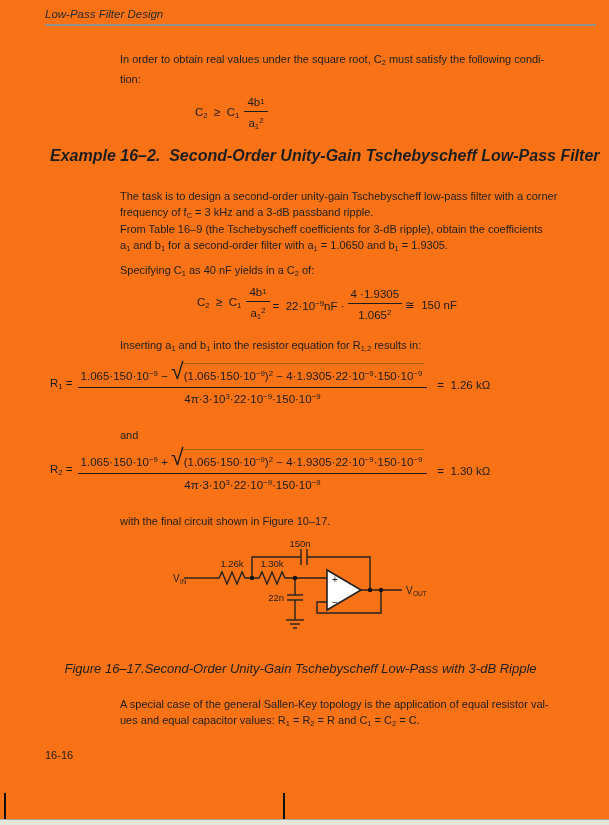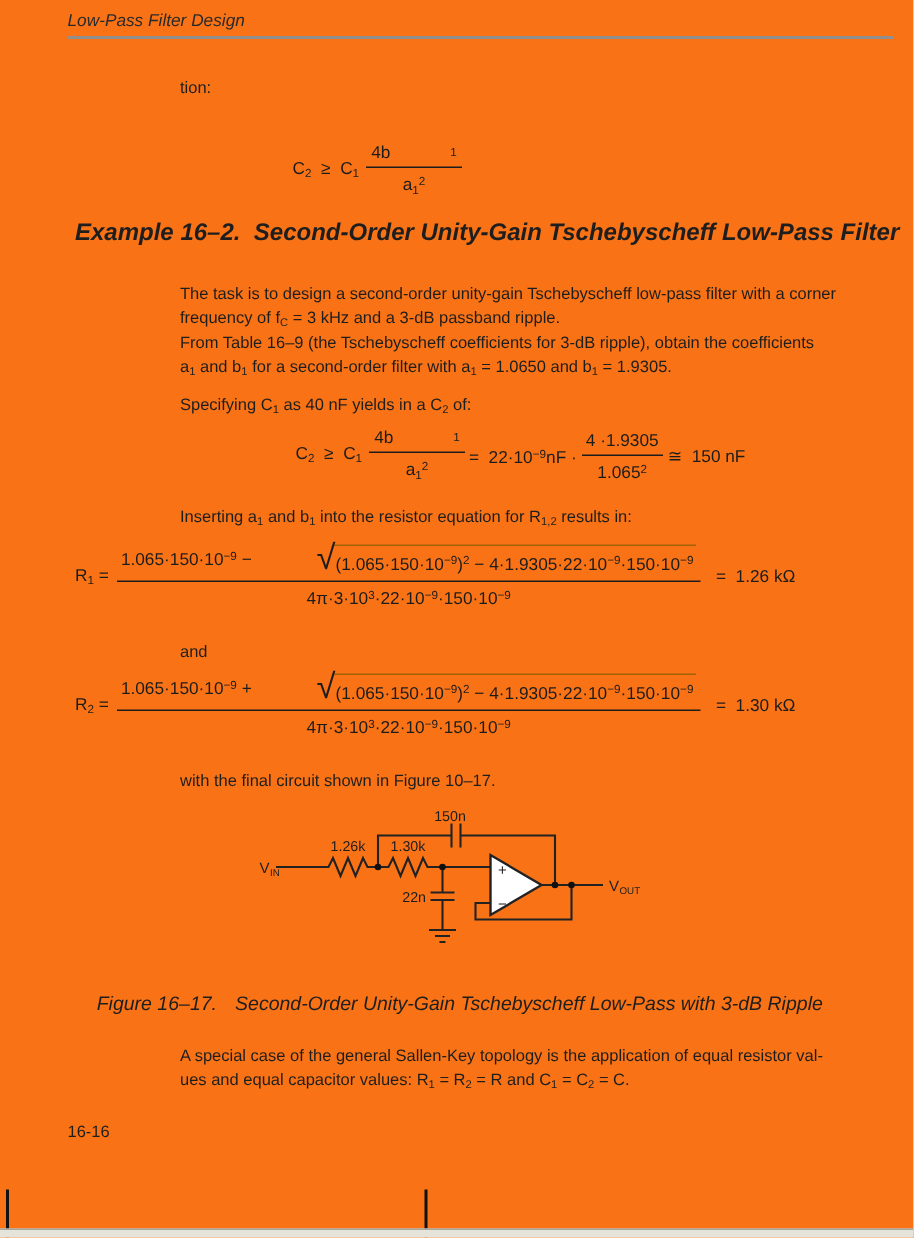--- a/index.html
+++ b/index.html
@@ -13,43 +13,44 @@
   .header-title{left:45px; top:6px; font-size:11.5px; font-style:italic; color:#2a2a2a;}
   .header-rule{left:45px; top:24px; width:551px; height:2px; background:#8f8f8f;}
   .body-line{white-space:pre; color:#1e1e1e;}
   .textcol{left:120px; width:482px;}
   .r-t{white-space:pre;}
   .r-sub{font-size:0.68em; vertical-align:-0.28em; white-space:pre;}
   .r-sup{font-size:0.68em; vertical-align:0.5em; white-space:pre;}
   .heading{left:50px; font-size:16px; font-style:italic; color:#1e1e1e; white-space:pre;font-weight:bold;}
   .eqrow{display:flex; align-items:center; font-size:11.5px; color:#1c1c1c; white-space:pre;}
   .frac{display:inline-flex; flex-direction:column; align-items:center; margin:0 3px;}
-  .frac .num{padding:0 3px 1px 3px; border-bottom:1px solid #1c1c1c; display:inline-flex; gap:40px;}
+  .frac .num{padding:0 3px 1px 3px; border-bottom:1px solid #1c1c1c; display:inline-flex; align-items:center;}
   .frac .den{padding-top:1px;}
   .sqrt{display:inline-flex; align-items:flex-start;}
   .sqrt .rad{font-size:23px; line-height:1; position:relative; top:-3px; margin-right:-2px; font-weight:300;}
   .sqrt .radicand{border-top:1px solid #a16207; padding:2px 2px 0 2px;}
   .result{margin-left:7px;}
   .lhs{margin-right:2px;}
   .caption{left:50px; top:645px; font-size:13px; font-style:italic; color:#1e1e1e; white-space:pre;}
-  .caption .cap-title{margin-left:12px;}
+  .caption .cap-title{margin-left:0;}
   .pagenum{left:45px; top:747px; font-size:11px; color:#1e1e1e;}
   .artifact-line{width:2px; background:#101010; top:793px; height:32px;}
   .bottom-band{left:0; top:819px; width:609px; height:6px; background:#e4e4da; border-top:1px solid #a6a69a; box-sizing:border-box;}
   svg text{font-family:"Liberation Sans", sans-serif; fill:#1e1e1e;}
 </style>
 </head>
 <body>
 
 <div id="page">
 
   <div class="abs header-title">Low-Pass Filter Design</div>
   <div class="abs header-rule"></div>
 
   <div class="abs textcol" style="top:51px;">
+    <div class="body-line"><span class="r-t">In order to obtain real values under the square root, C</span><span class="r-sub">2</span><span class="r-t"> must satisfy the following condi-</span></div>
     <div class="body-line"><span class="r-t">tion:</span></div>
   </div>
 
   <div class="abs eqrow" style="left:195px; top:94px;">
     <span class="lhs"><span class="r-t">C</span><span class="r-sub">2</span><span class="r-t">  ≥  C</span><span class="r-sub">1</span></span>
     <span class="frac">
       <span class="num"><span class="r-t">4b</span><span class="r-sub">1</span></span>
       <span class="den"><span class="r-t">a</span><span class="r-sub">1</span><span class="r-sup">2</span></span>
     </span>
   </div>

